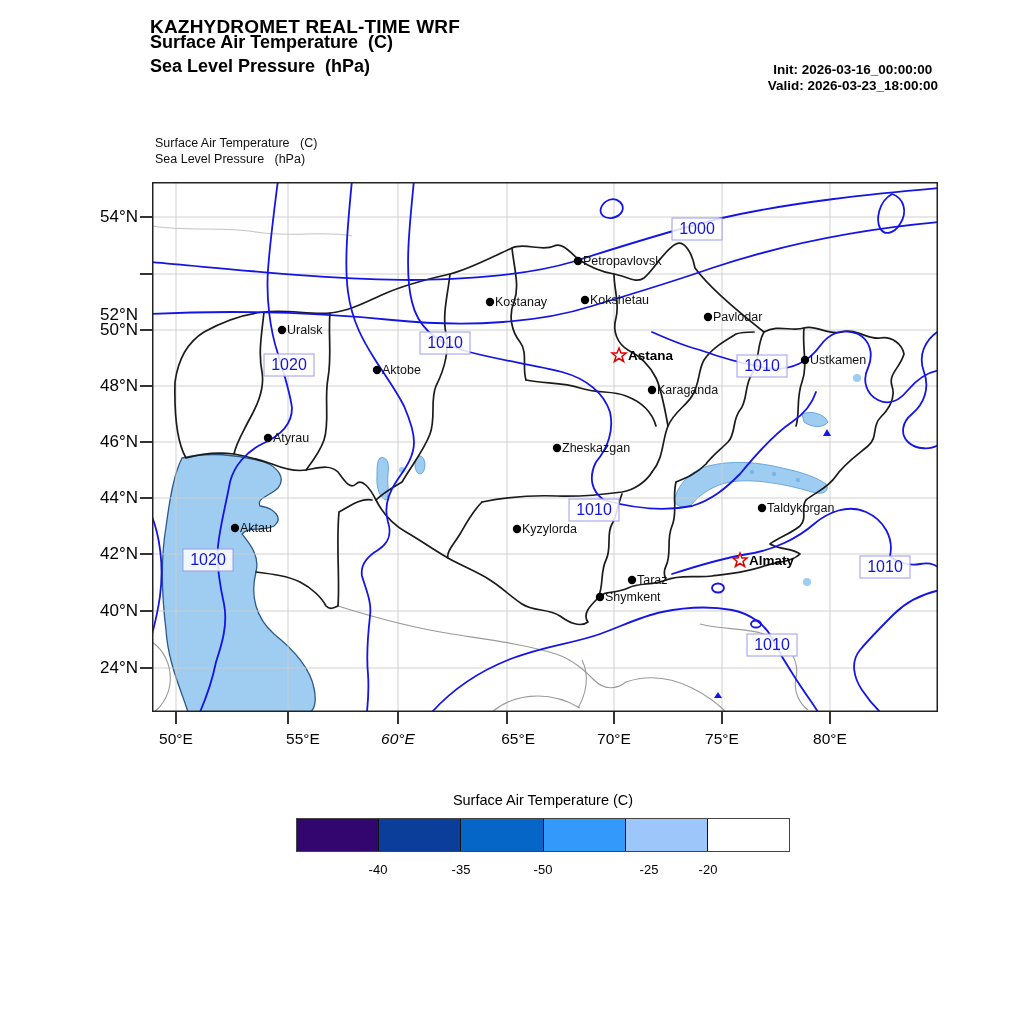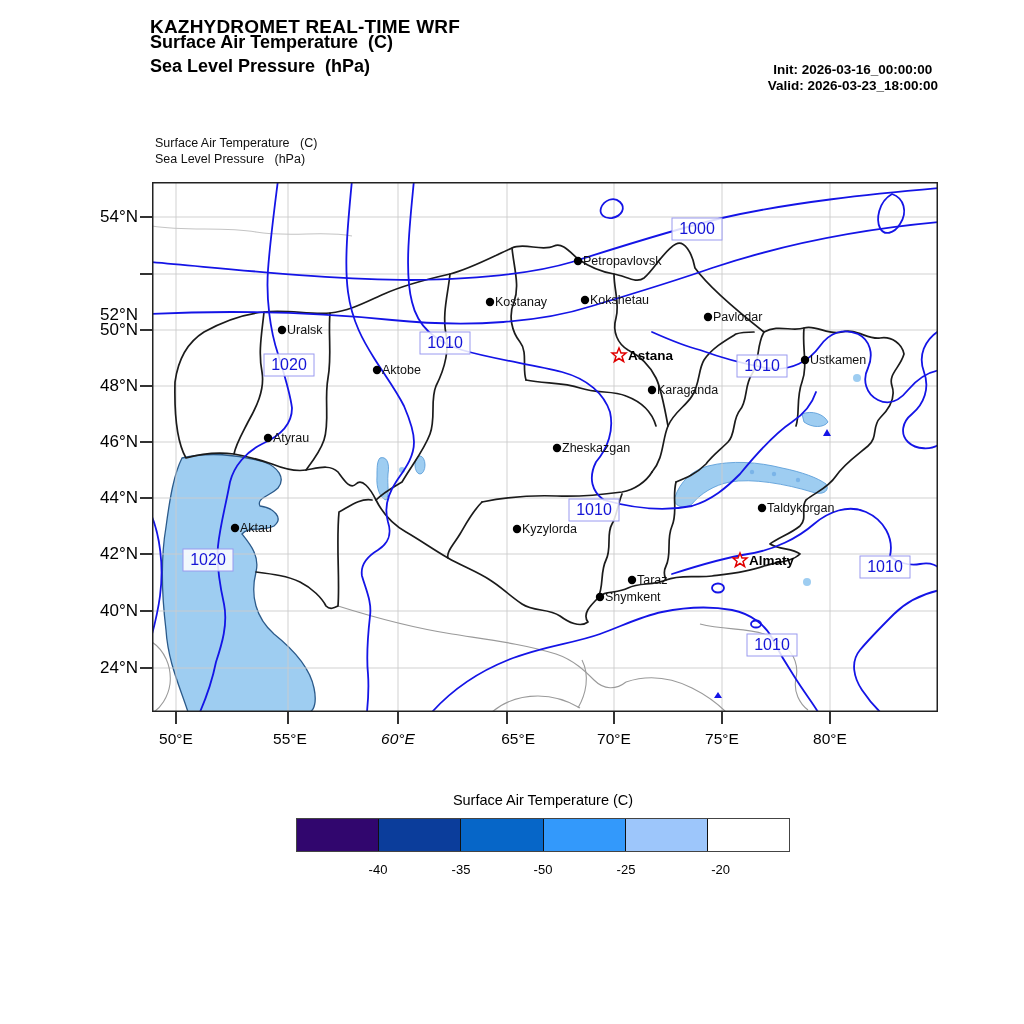--- a/index.html
+++ b/index.html
@@ -52,21 +52,21 @@
 <div class="abs tick-h" style="left:140px;top:273px;"></div>
 <div class="abs tick-h" style="left:140px;top:329px;"></div>
 <div class="abs tick-h" style="left:140px;top:385px;"></div>
 <div class="abs tick-h" style="left:140px;top:441px;"></div>
 <div class="abs tick-h" style="left:140px;top:497px;"></div>
 <div class="abs tick-h" style="left:140px;top:553px;"></div>
 <div class="abs tick-h" style="left:140px;top:610px;"></div>
 <div class="abs tick-h" style="left:140px;top:667px;"></div>
 
 <div class="abs lon-label" style="left:148px;top:730px;">50°E</div>
-<div class="abs lon-label" style="left:262px;top:730px;">55°E</div>
+<div class="abs lon-label" style="left:275px;top:730px;">55°E</div>
 <div class="abs lon-label" style="left:370px;top:730px;font-style:italic;">60°E</div>
 <div class="abs lon-label" style="left:479px;top:730px;text-align:right;">65°E</div>
 <div class="abs lon-label" style="left:586px;top:730px;">70°E</div>
 <div class="abs lon-label" style="left:694px;top:730px;">75°E</div>
 <div class="abs lon-label" style="left:802px;top:730px;">80°E</div>
 <div class="abs tick-v" style="left:175px;top:712px;"></div>
 <div class="abs tick-v" style="left:287px;top:712px;"></div>
 <div class="abs tick-v" style="left:397px;top:712px;"></div>
 <div class="abs tick-v" style="left:506px;top:712px;"></div>
 <div class="abs tick-v" style="left:613px;top:712px;"></div>
@@ -270,14 +270,14 @@
   <div class="cb-seg" style="background-color: rgb(49, 6, 110);"></div>
   <div class="cb-seg" style="background-color: rgb(11, 61, 155);"></div>
   <div class="cb-seg" style="background-color: rgb(6, 102, 200);"></div>
   <div class="cb-seg" style="background-color: rgb(51, 153, 251);"></div>
   <div class="cb-seg" style="background-color: rgb(157, 198, 251);"></div>
   <div class="cb-seg" style="background-color: rgb(255, 255, 255);"></div>
 </div>
 <div class="abs cb-tick" style="left:356px;">-40</div>
 <div class="abs cb-tick" style="left:439px;">-35</div>
 <div class="abs cb-tick" style="left:521px;">-50</div>
-<div class="abs cb-tick" style="left:604px;">-25</div>
-<div class="abs cb-tick" style="left:686px;text-align:right;">-20</div>
+<div class="abs cb-tick" style="left:627px;">-25</div>
+<div class="abs cb-tick" style="left:686px;">-20</div>
 
 </body></html>

